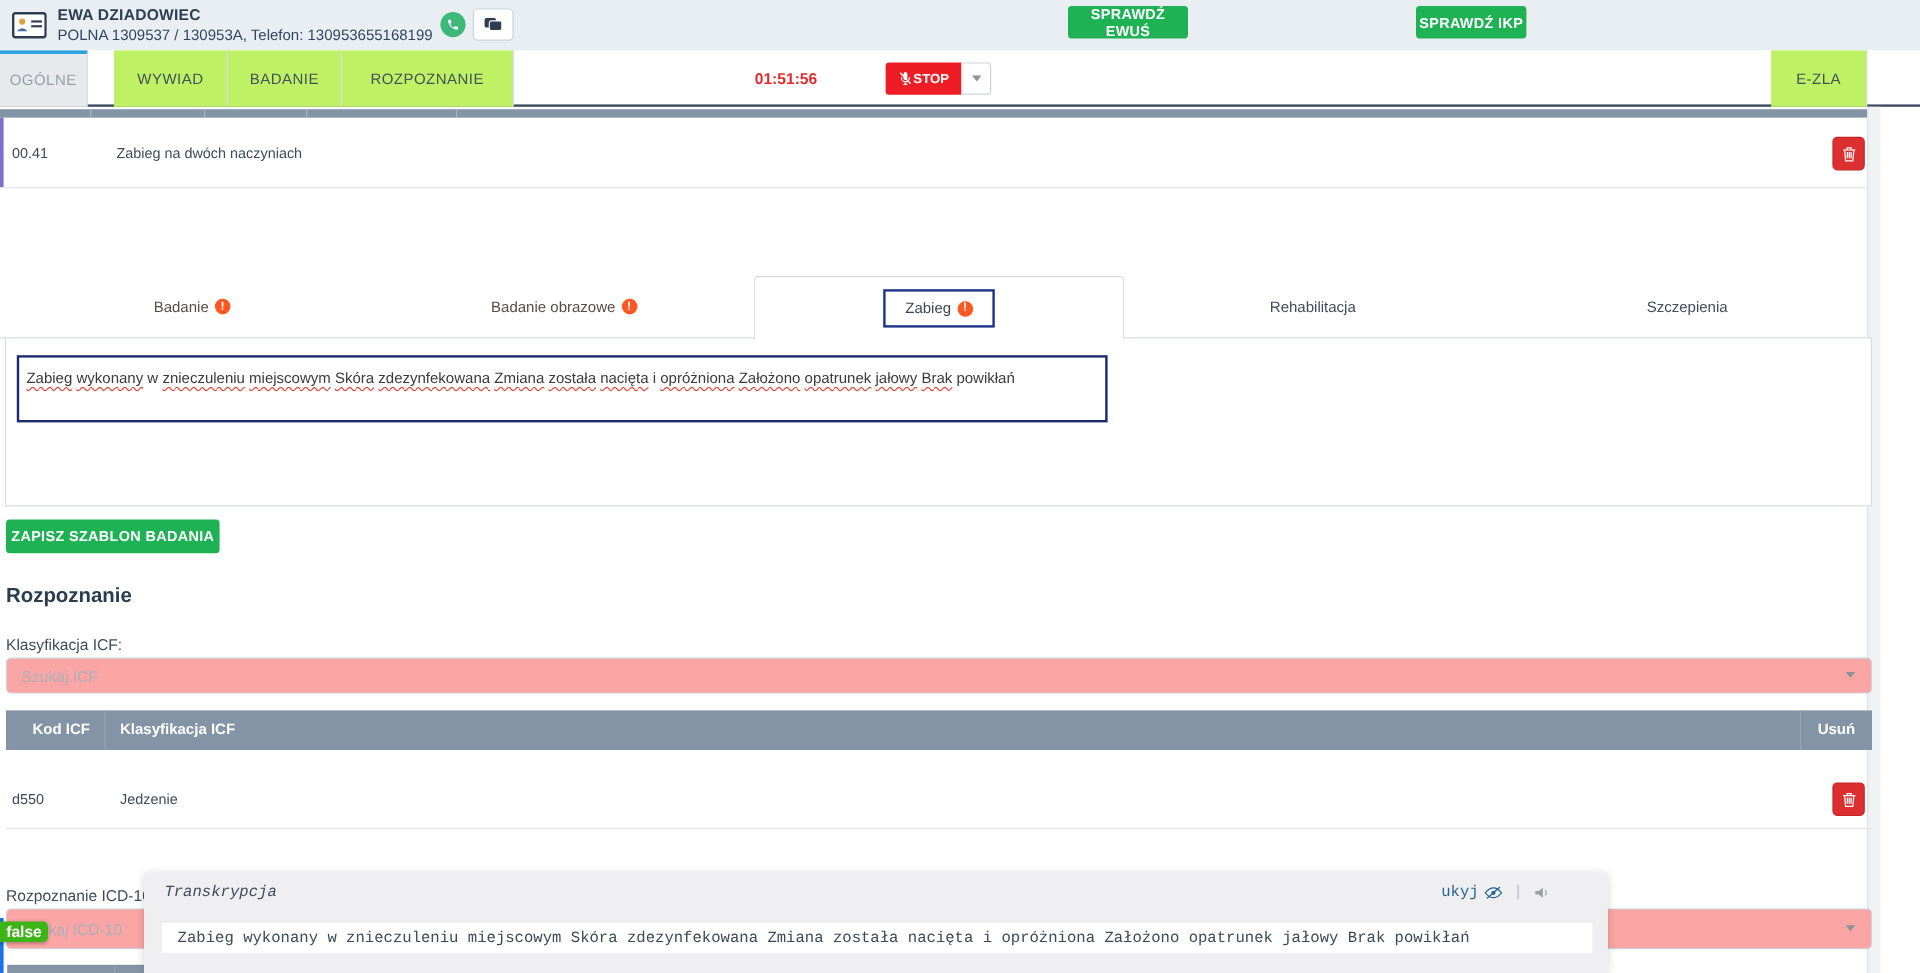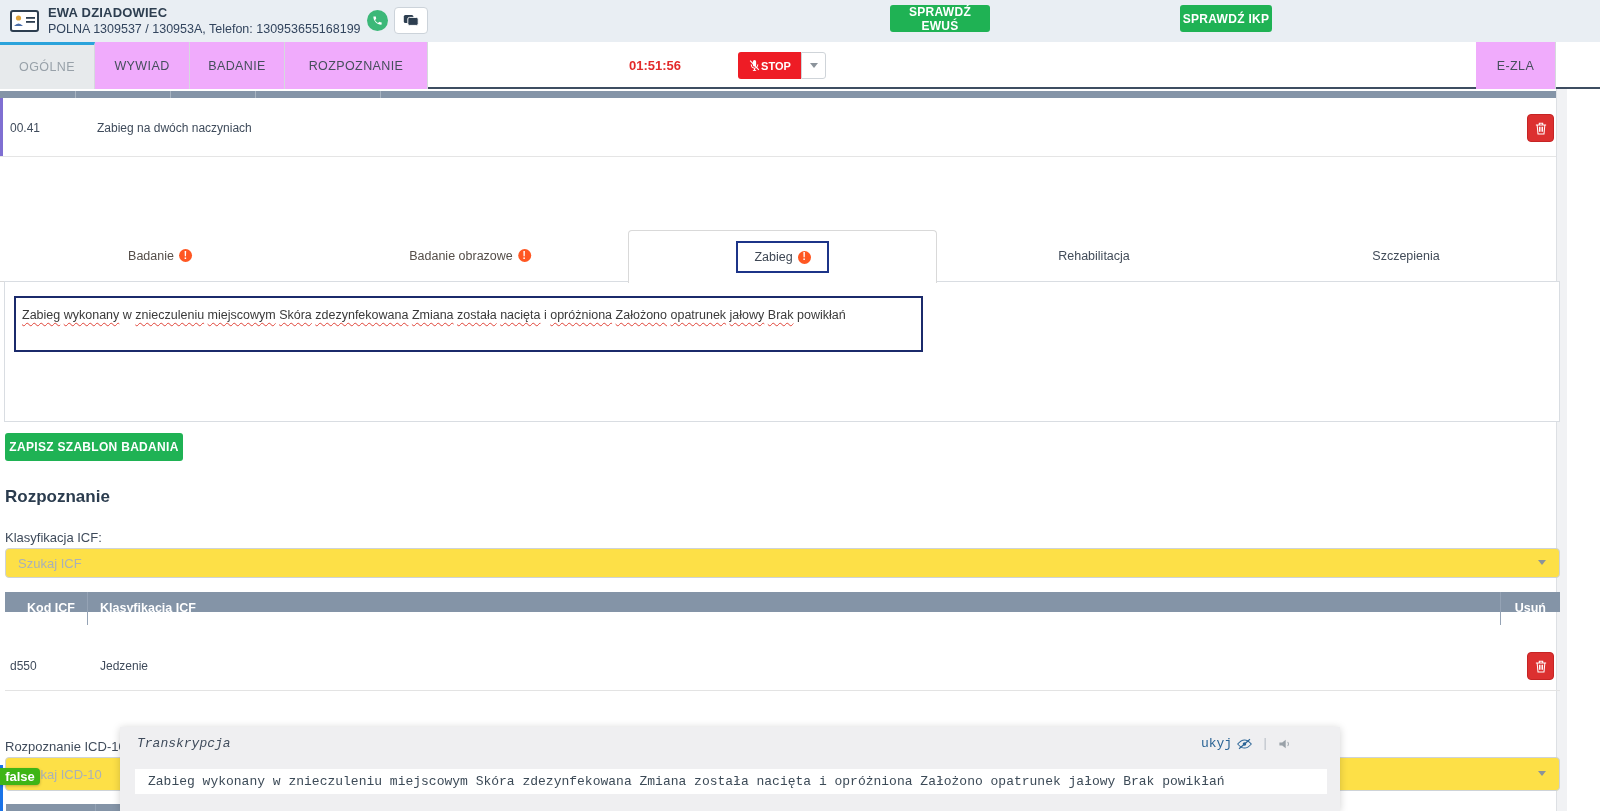--- a/index.html
+++ b/index.html
@@ -18,21 +18,21 @@
   .chat-btn { left:394px; top:7px; width:34px; height:27px; background:#fff; border:1px solid #ccd3da;
               border-radius:4px; display:flex; align-items:center; justify-content:center; cursor:pointer; }
   .green-btn { background:#1fb254; color:#fff; font-weight:bold; font-size:12px; border:none; border-radius:3px;
                display:flex; align-items:center; justify-content:center; letter-spacing:.3px; cursor:pointer; }
   .btn-ewus { left:890px; top:5px; width:100px; height:27px; }
   .btn-ikp  { left:1180px; top:5px; width:92px; height:27px; }
 
   
   .tab-bar { left:0; top:42px; width:1600px; height:47px; background:#fff; border-bottom:2px solid #3e4d61; }
   .m-tab { position:absolute; top:0; height:47px; display:flex; align-items:center; justify-content:center;
-           font-size:12.5px; color:#454f5b; border-right:1px solid #d5d9dd; letter-spacing:.4px; cursor:pointer; background:#f0abfc; }
+           font-size:12.5px; color:#454f5b; border-right:1px solid #d5d9dd; letter-spacing:.4px; cursor:pointer; background:#bef264; }
   .m-tab.active { background:#e7eaec; border-top:3px solid #2ba3db; color:#98a1a9; }
   .m-tab.left-b { border-left:1px solid #d5d9dd; }
   .timer { left:600px; top:0; width:110px; height:47px; display:flex; align-items:center; justify-content:center;
            color:#e32a2a; font-weight:bold; font-size:13px; }
   .stop-btn { left:738px; top:10px; width:63px; height:27px; background:#ee1c25; border:none; border-radius:3px 0 0 3px;
               color:#fff; font-weight:bold; font-size:11px; display:flex; align-items:center; justify-content:center; gap:0; cursor:pointer; }
   .stop-caret { left:801px; top:10px; width:25px; height:27px; background:#fff; border:1px solid #cfd4d9;
                 border-radius:0 3px 3px 0; display:flex; align-items:center; justify-content:center; cursor:pointer; }
   .caret { width:0; height:0; border-left:4px solid transparent; border-right:4px solid transparent; border-top:5px solid #8b939b; }
 
@@ -72,27 +72,27 @@
   .sp-err { text-decoration-line:underline; text-decoration-style:wavy; text-decoration-color:#e04338;
             text-decoration-thickness:1px; text-underline-offset:3px; }
   .zapisz-btn { left:5px; top:433px; width:178px; height:28px; }
 
   
   .h-rozpoznanie { left:5px; top:487px; font-size:17px; font-weight:bold; color:#2b3c4e; }
   .field-label { font-size:13px; color:#3f4b5b; }
   .icf-label { left:5px; top:530px; }
   .icd-label { left:5px; top:739px; }
   .search-input { position:absolute; left:5px; width:1555px; border:1px solid #ced3d8; border-radius:4px;
-                  background:#fde047; font-family:"Liberation Sans", sans-serif; font-size:13px; color:#3f4b5b; padding:0 30px 0 12px; }
+                  background:#fca5a5; font-family:"Liberation Sans", sans-serif; font-size:13px; color:#3f4b5b; padding:0 30px 0 12px; }
   .search-input::placeholder { color:#a9b1b9; opacity:1; }
   .icf-input { top:548px; height:30px; }
   .icd-input { top:757px; height:34px; z-index:1; }
   .input-caret { position:absolute; z-index:2; }
 
-  .tbl-header { left:5px; top:592px; width:1555px; height:20px; background:#8494a7; color:#fff; font-size:12.5px; font-weight:bold; }
+  .tbl-header { left:5px; top:592px; width:1555px; height:33px; background:#8494a7; color:#fff; font-size:12.5px; font-weight:bold; }
   .tbl-header .cell { position:absolute; top:9px; }
   .th-div { position:absolute; top:0; width:1px; height:33px; background:#95a3b5; }
   .icf-code { left:10px; top:659px; font-size:12px; }
   .icf-name { left:100px; top:659px; font-size:12px; }
   .row-line2 { left:5px; top:690px; width:1555px; height:1px; background:#e3e3e3; }
 
   .bottom-bar { left:6px; top:804px; width:114px; height:7px; background:#8494a7; }
   .false-badge { left:0; top:768px; width:40px; height:17px; background:#3eb516; color:#fff; font-size:13px; font-weight:bold;
                  border-radius:0 4px 4px 0; display:flex; align-items:center; justify-content:center; z-index:6;
                  box-shadow:0 1px 3px rgba(0,0,0,.25); }
@@ -131,21 +131,21 @@
       <svg width="16" height="14" viewBox="0 0 20 17">
         <rect x="1" y="1" width="12" height="10" rx="2" fill="#2d3e50"></rect>
         <rect x="6" y="4" width="13" height="10" rx="2" fill="#2d3e50" stroke="#fff" stroke-width="1.2"></rect>
       </svg>
     </div>
     <button class="abs green-btn btn-ewus">SPRAWDŹ EWUŚ</button>
     <button class="abs green-btn btn-ikp">SPRAWDŹ IKP</button>
   </div>
 
   <div class="abs tab-bar">
-    <div class="m-tab active" style="left:0;width:95px;">OGÓLNE</div>
+    <div class="m-tab active" style="left:0;width:73px;">OGÓLNE</div>
     <div class="m-tab" style="left:95px;width:95px;">WYWIAD</div>
     <div class="m-tab" style="left:190px;width:95px;">BADANIE</div>
     <div class="m-tab" style="left:285px;width:143px;">ROZPOZNANIE</div>
     <div class="abs timer">01:51:56</div>
     <button class="abs stop-btn">
       <svg width="13" height="13" viewBox="0 0 24 24">
         <path fill="#fff" d="M12 14a3 3 0 0 0 3-3V5a3 3 0 0 0-6 0v6a3 3 0 0 0 3 3z"></path>
         <path fill="none" stroke="#fff" stroke-width="1.8" d="M6 10v1a6 6 0 0 0 12 0v-1M12 17v4M9 21h6"></path>
         <line x1="4" y1="3" x2="20" y2="20" stroke="#fff" stroke-width="2"></line>
       </svg>

